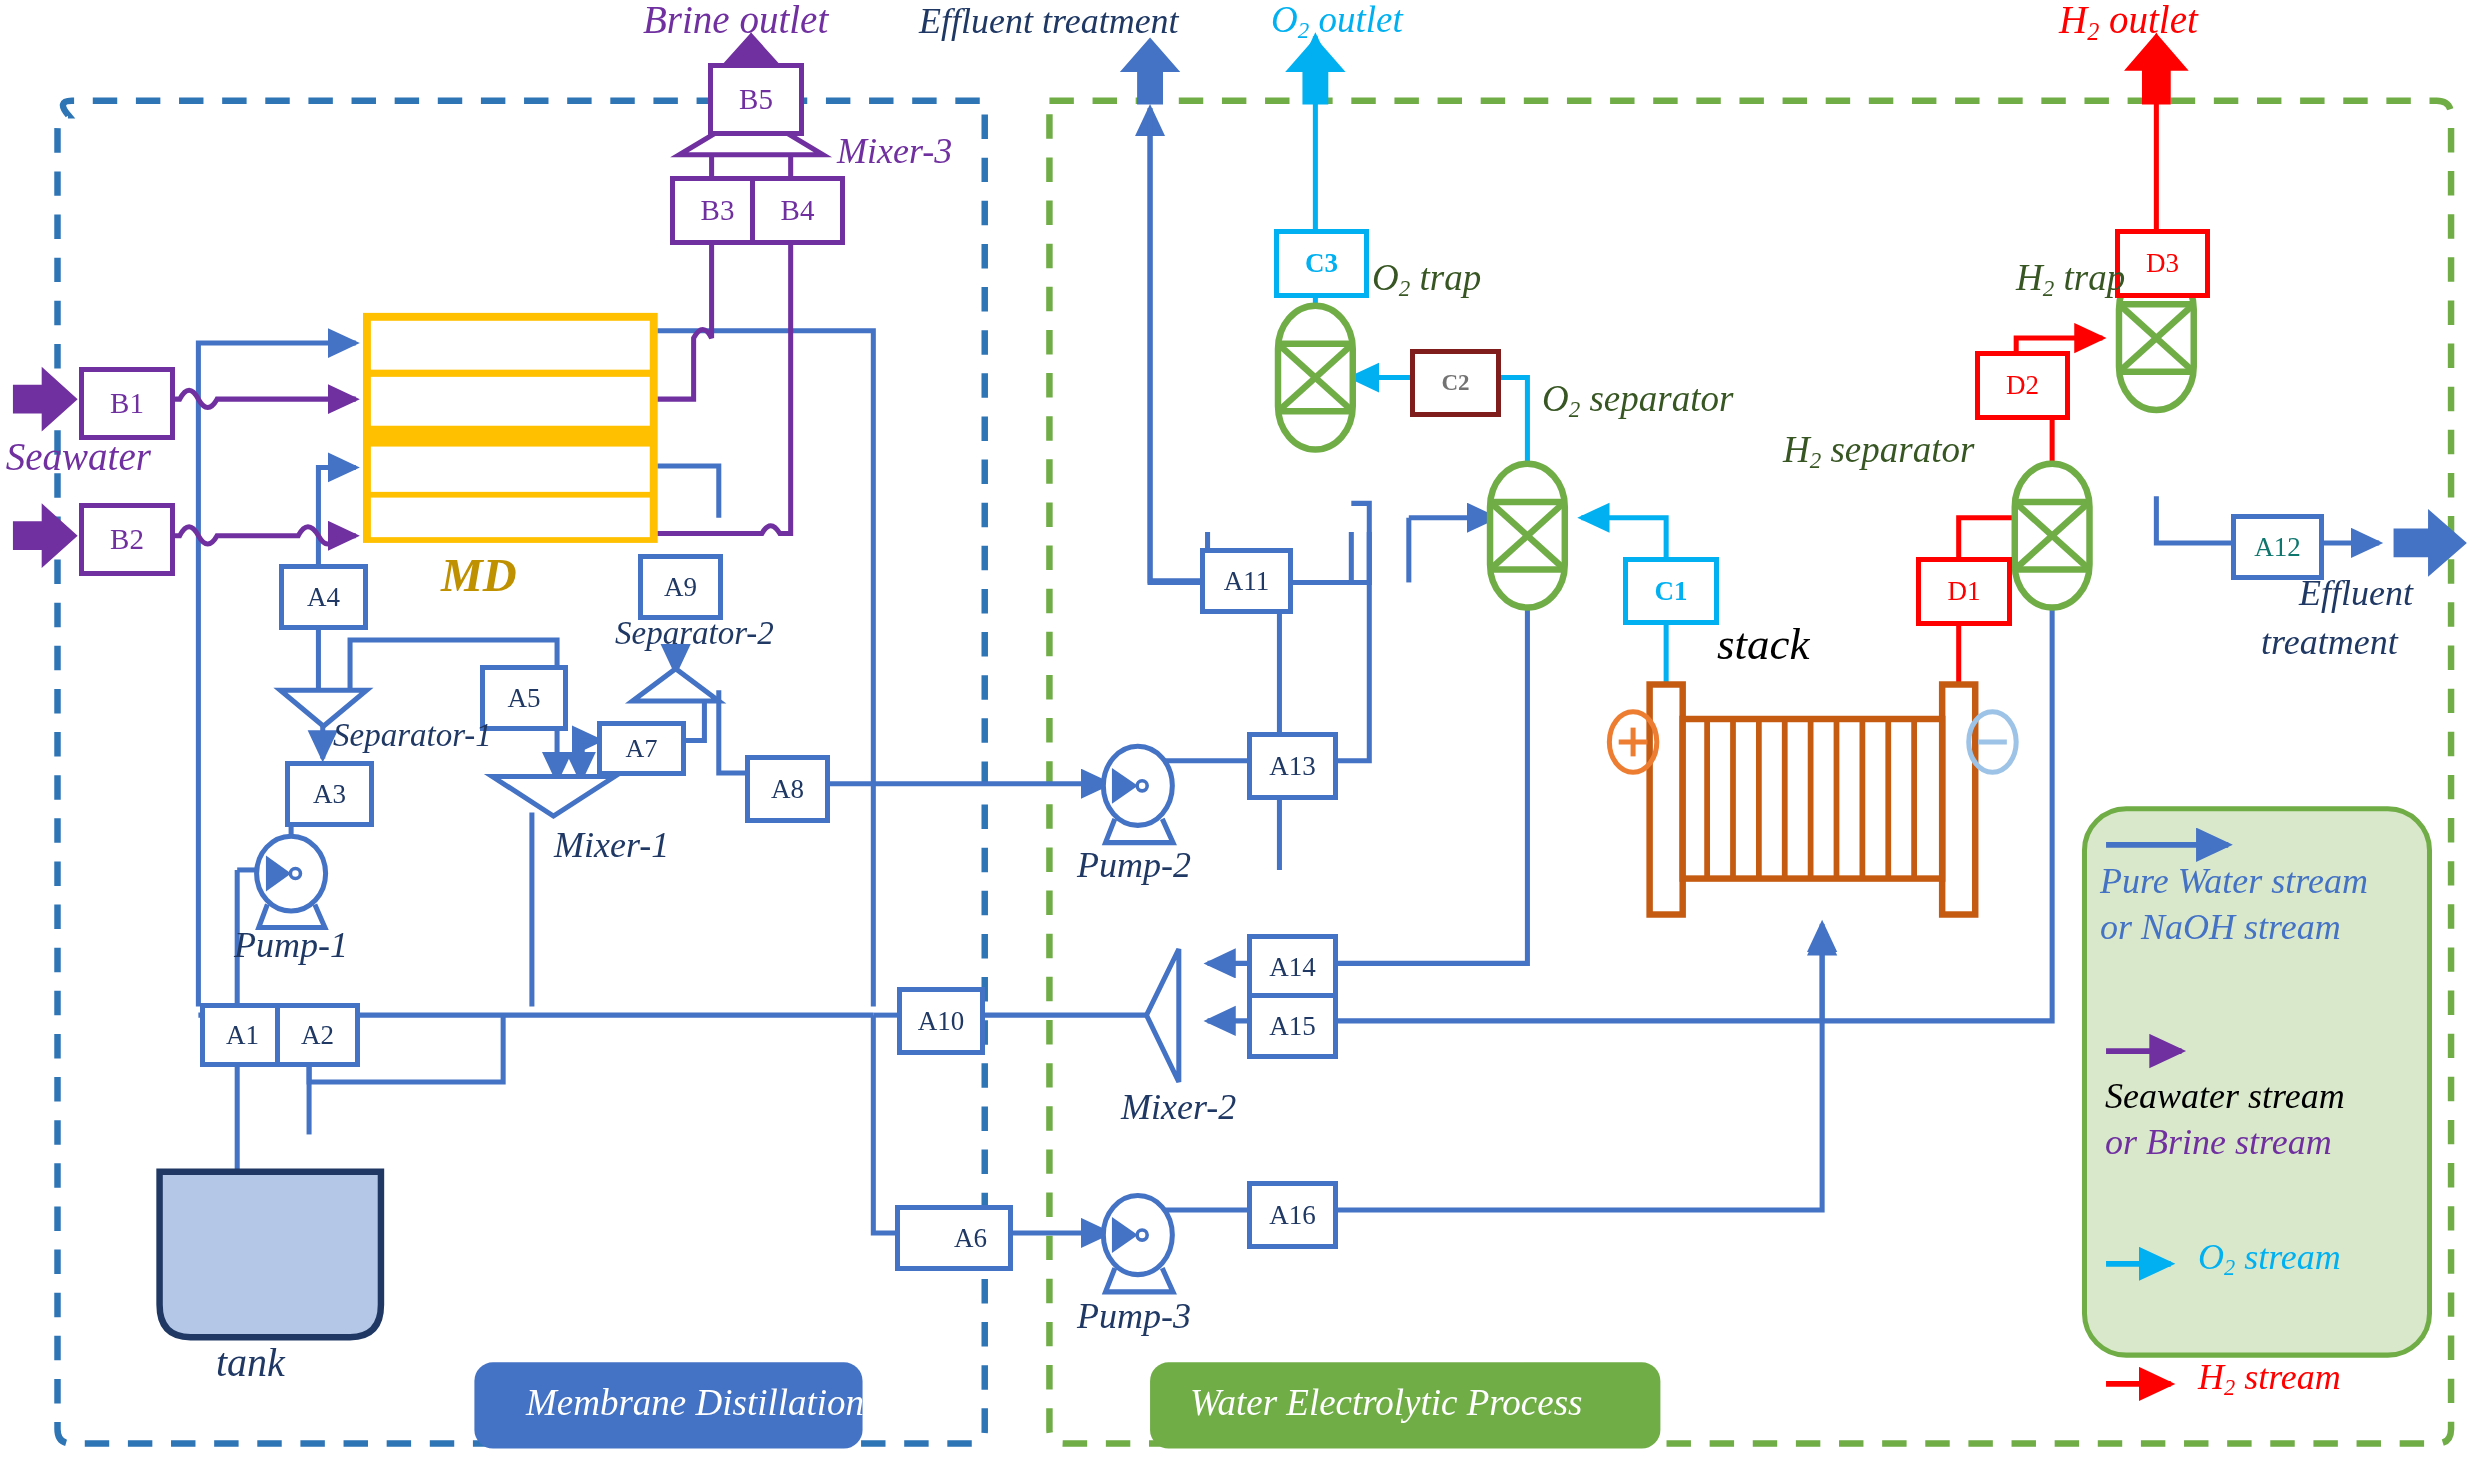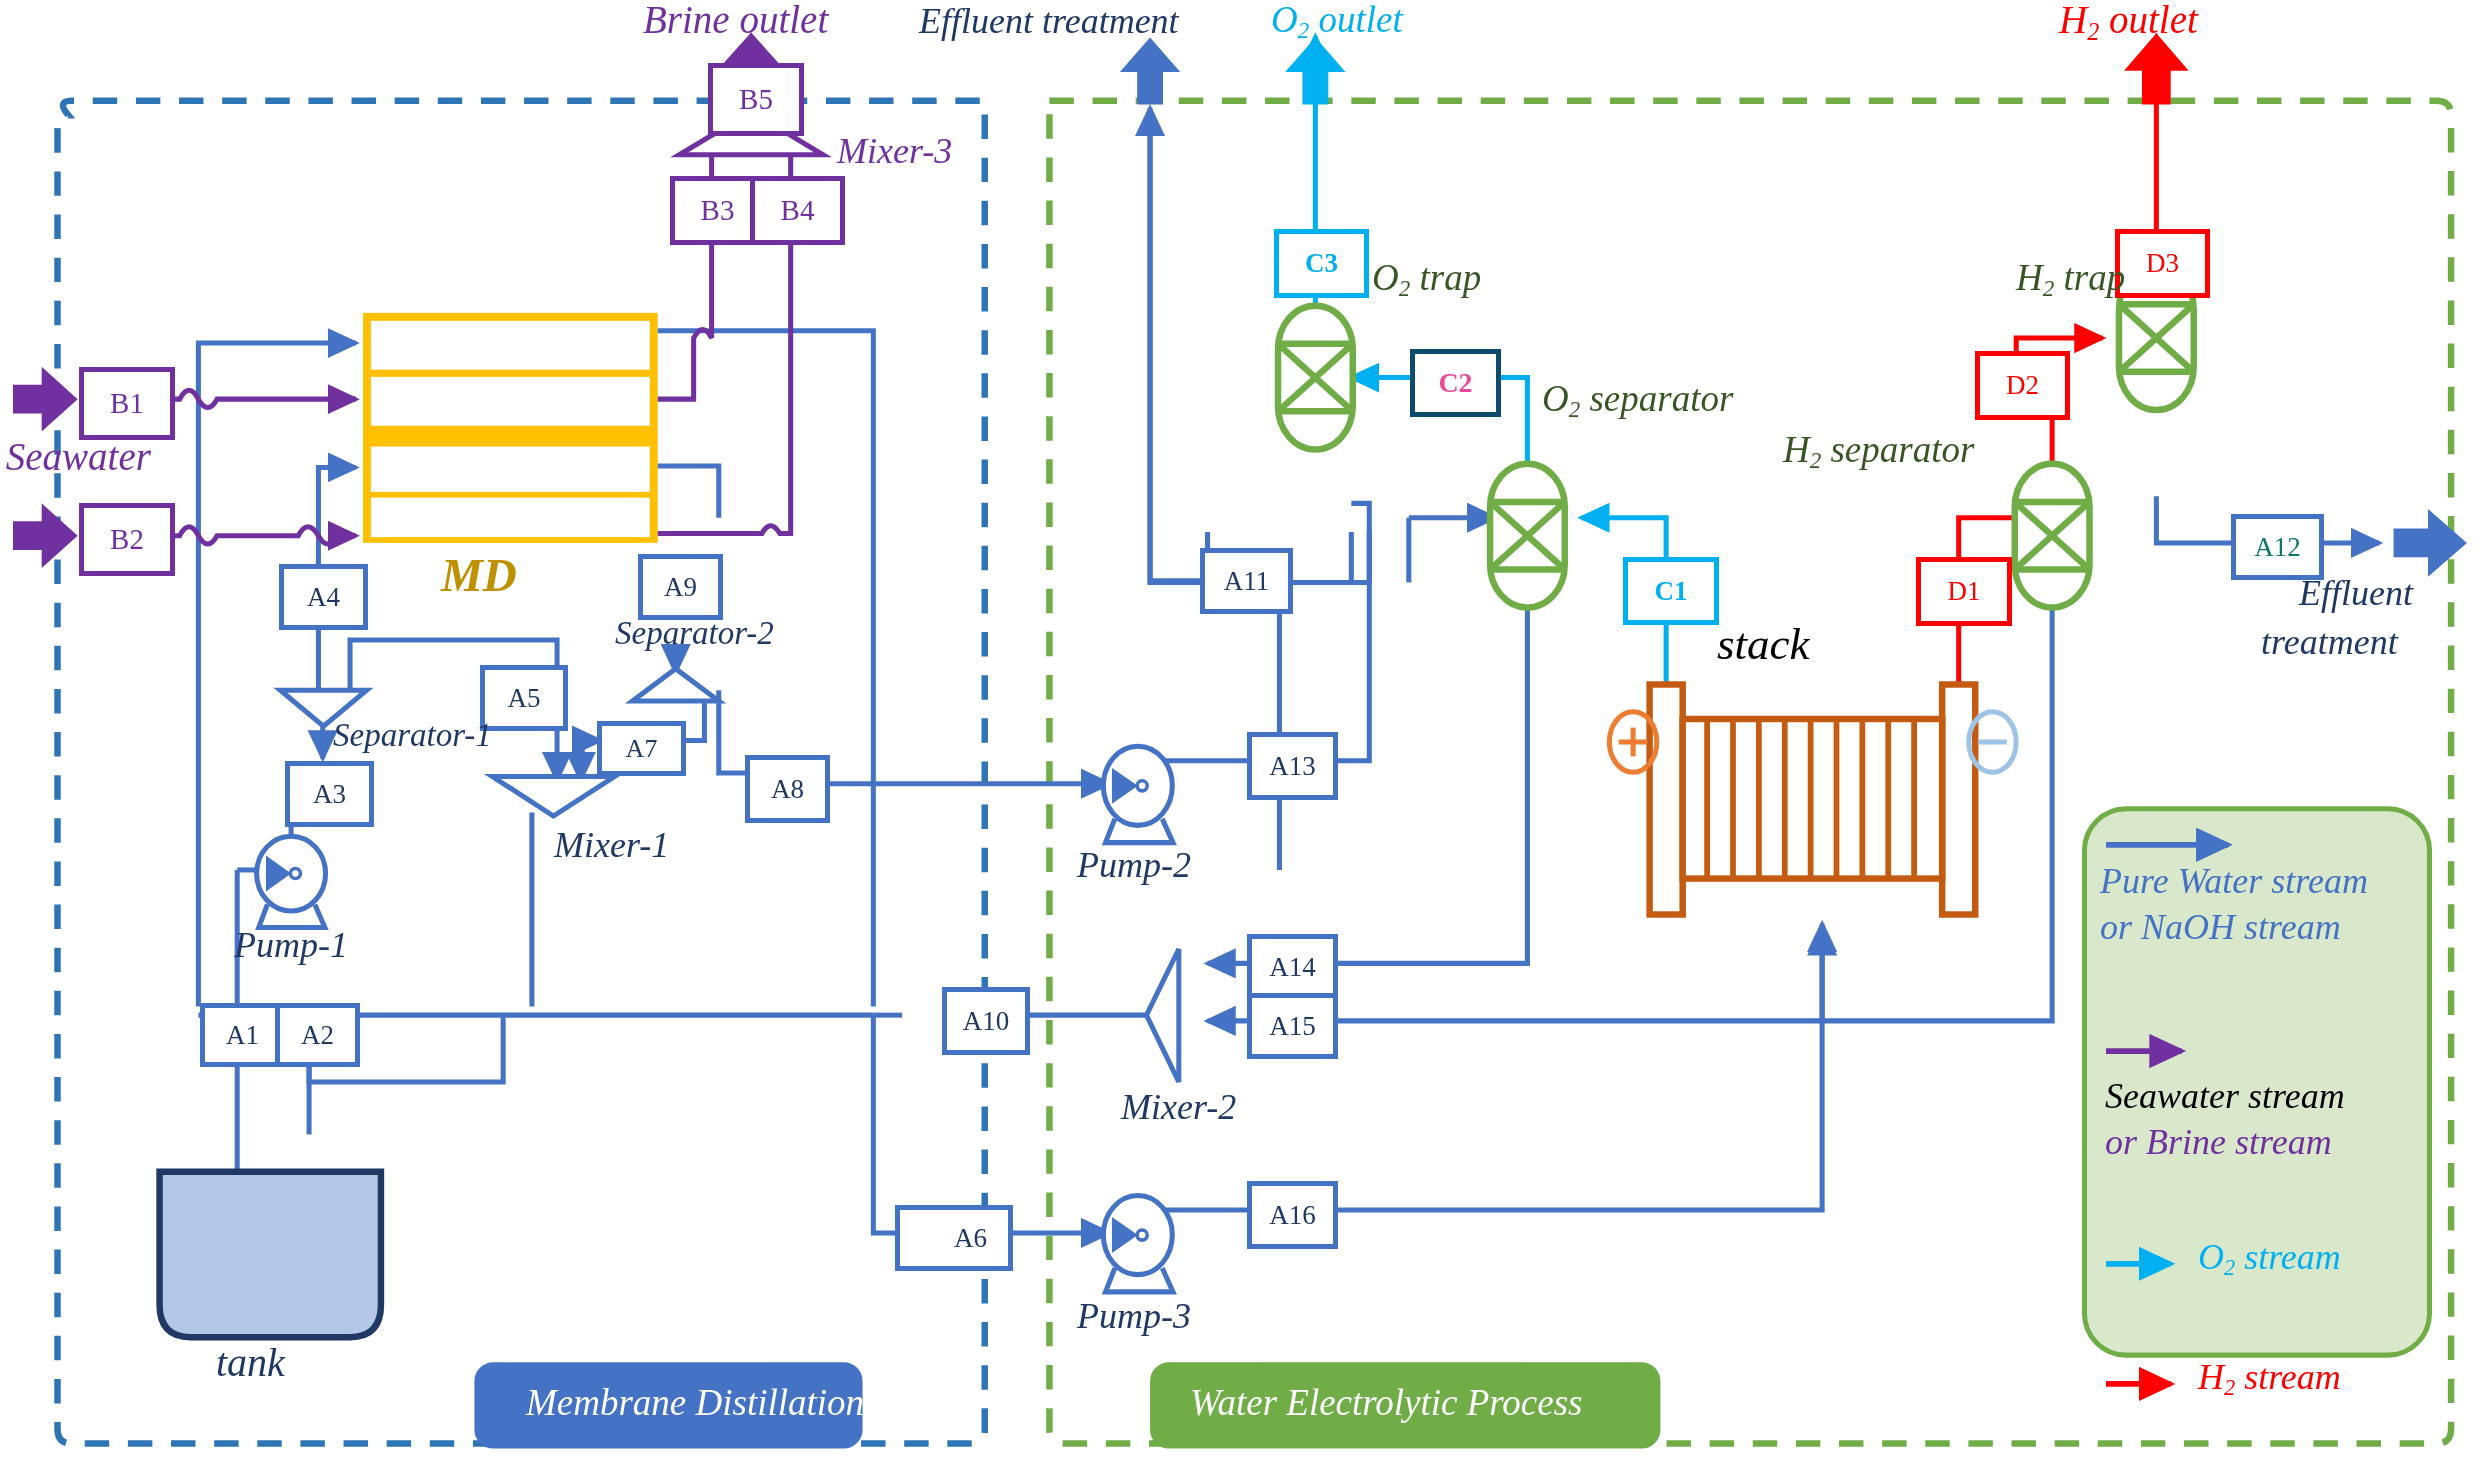--- a/index.html
+++ b/index.html
@@ -339,21 +339,21 @@
 
 <div class="boxlbl" style="left:597px;top:721px;width:79px;height:45px;border:5px solid #4472c4;background:#fff;color:#1f3864;font-size:26px;line-height:45px;">
   <span>A7</span></div>
 
 <div class="boxlbl" style="left:745px;top:755px;width:75px;height:58px;border:5px solid #4472c4;background:#fff;color:#1f3864;font-size:27px;line-height:58px;">
   <span>A8</span></div>
 
 <div class="boxlbl" style="left:638px;top:554px;width:75px;height:56px;border:5px solid #4472c4;background:#fff;color:#1f3864;font-size:27px;line-height:56px;">
   <span>A9</span></div>
 
-<div class="boxlbl" style="left:897px;top:987px;width:78px;height:58px;border:5px solid #4472c4;background:#fff;color:#1f3864;font-size:27px;line-height:58px;margin-left:45px;">
+<div class="boxlbl" style="left:897px;top:987px;width:78px;height:58px;border:5px solid #4472c4;background:#fff;color:#1f3864;font-size:27px;line-height:58px;">
   <span>A10</span></div>
 
 <div class="boxlbl" style="left:1200px;top:548px;width:83px;height:56px;border:5px solid #4472c4;background:#fff;color:#1f3864;font-size:27px;line-height:56px;">
   <span>A11</span></div>
 
 <div class="boxlbl" style="left:2231px;top:514px;width:83px;height:56px;border:5px solid #4472c4;background:#fff;color:#0f766e;font-size:27px;line-height:56px;">
   <span>A12</span></div>
 
 <div class="boxlbl" style="left:1247px;top:732px;width:81px;height:58px;border:5px solid #4472c4;background:#fff;color:#1f3864;font-size:27px;line-height:58px;">
   <span>A13</span></div>
@@ -378,21 +378,21 @@
 
 <div class="boxlbl" style="left:750px;top:176px;width:85px;height:59px;border:5px solid #7030a0;background:#fff;color:#7030a0;font-size:29px;line-height:59px;">
   <span>B4</span></div>
 
 <div class="boxlbl" style="left:708px;top:63px;width:86px;height:63px;border:5px solid #7030a0;background:#fff;color:#7030a0;font-size:29px;line-height:63px;">
   <span>B5</span></div>
 
 <div class="boxlbl" style="left:1623px;top:557px;width:86px;height:58px;border:5px solid #00b0f0;background:#fff;color:#00b0f0;font-size:27px;font-weight:bold;line-height:58px;">
   <span>C1</span></div>
 
-<div class="boxlbl" style="left:1410px;top:349px;width:81px;height:58px;border:5px solid #0c4a6e;background:#fff;color:#ec4899;font-size:28px;font-weight:bold;line-height:58px;">
+<div class="boxlbl" style="left:1410px;top:349px;width:81px;height:58px;border:5px solid #7f1d1d;background:#fff;color:#737373;font-size:23px;font-weight:bold;line-height:58px;">
   <span>C2</span></div>
 
 <div class="boxlbl" style="left:1274px;top:229px;width:85px;height:59px;border:5px solid #00b0f0;background:#fff;color:#00b0f0;font-size:27px;font-weight:bold;line-height:59px;">
   <span>C3</span></div>
 
 <div class="boxlbl" style="left:1916px;top:557px;width:86px;height:59px;border:5px solid #ff0000;background:#fff;color:#ff0000;font-size:27px;line-height:59px;">
   <span>D1</span></div>
 
 <div class="boxlbl" style="left:1975px;top:351px;width:85px;height:59px;border:5px solid #ff0000;background:#fff;color:#ff0000;font-size:27px;line-height:59px;">
   <span>D2</span></div>

